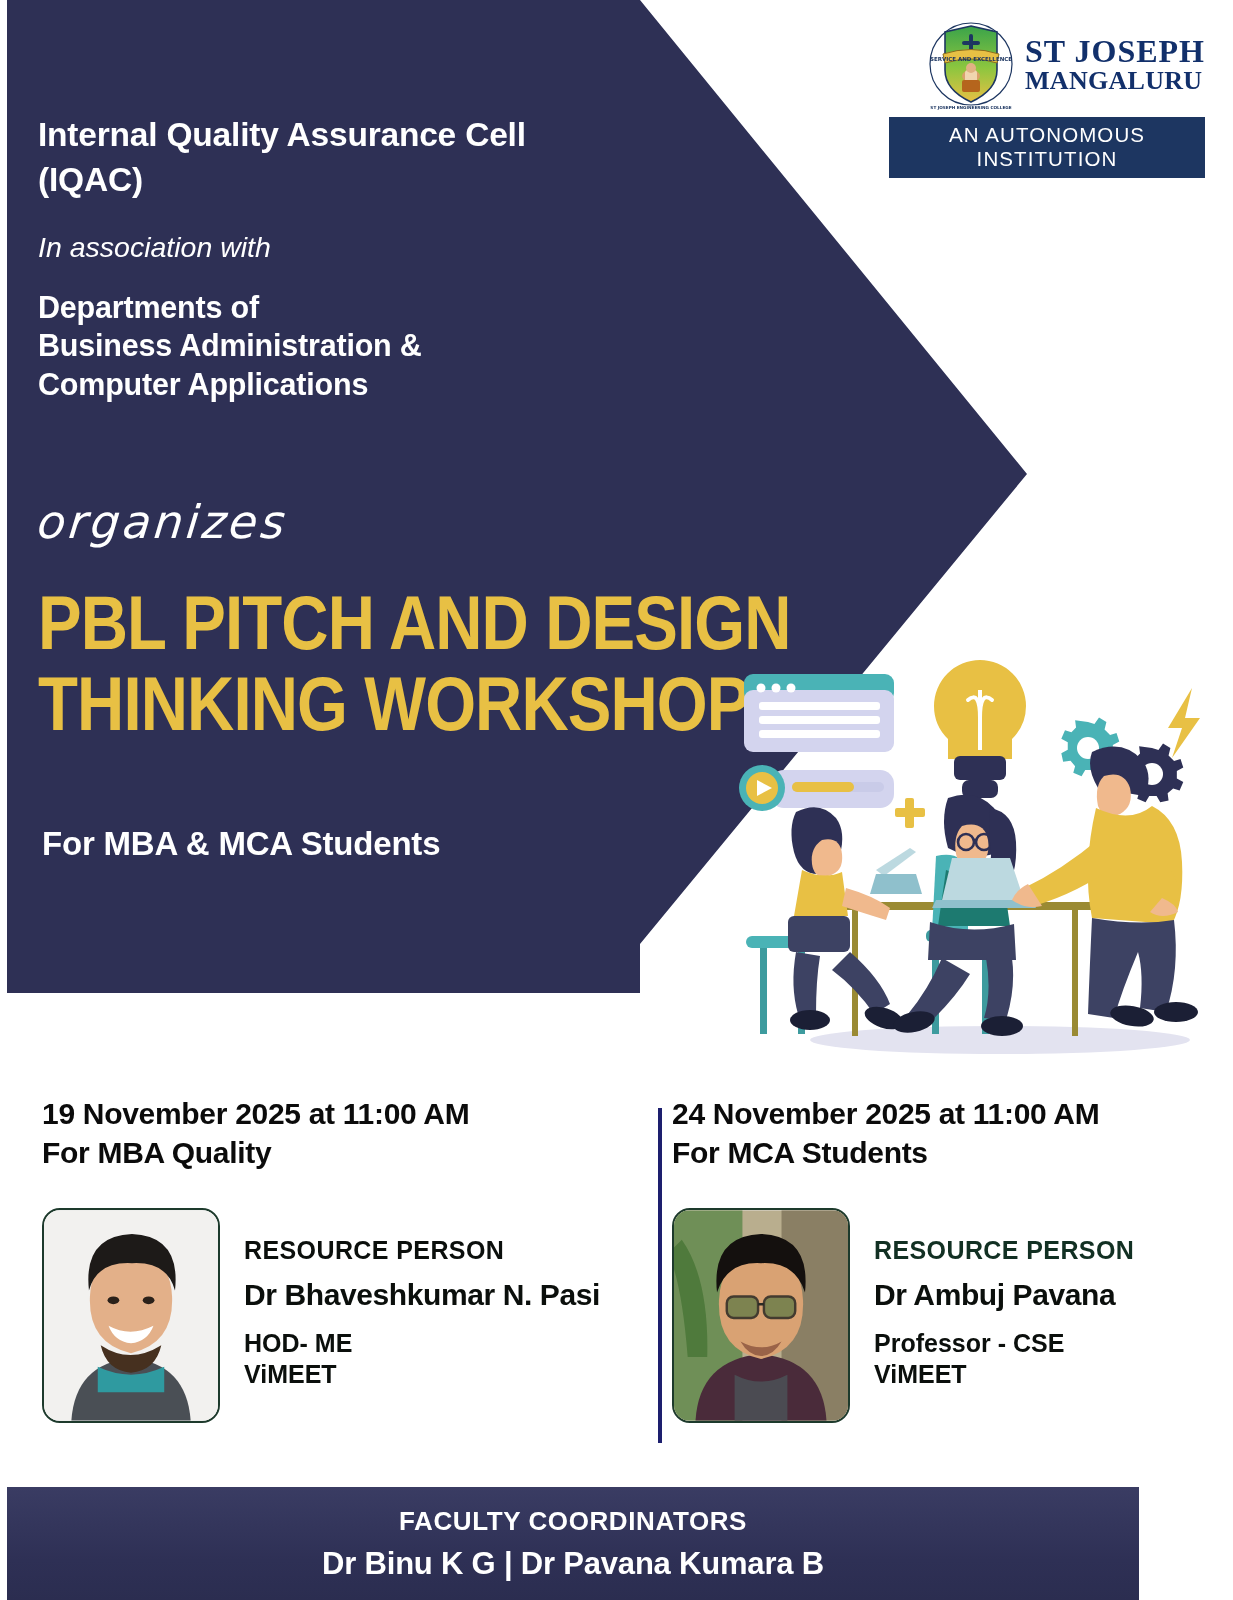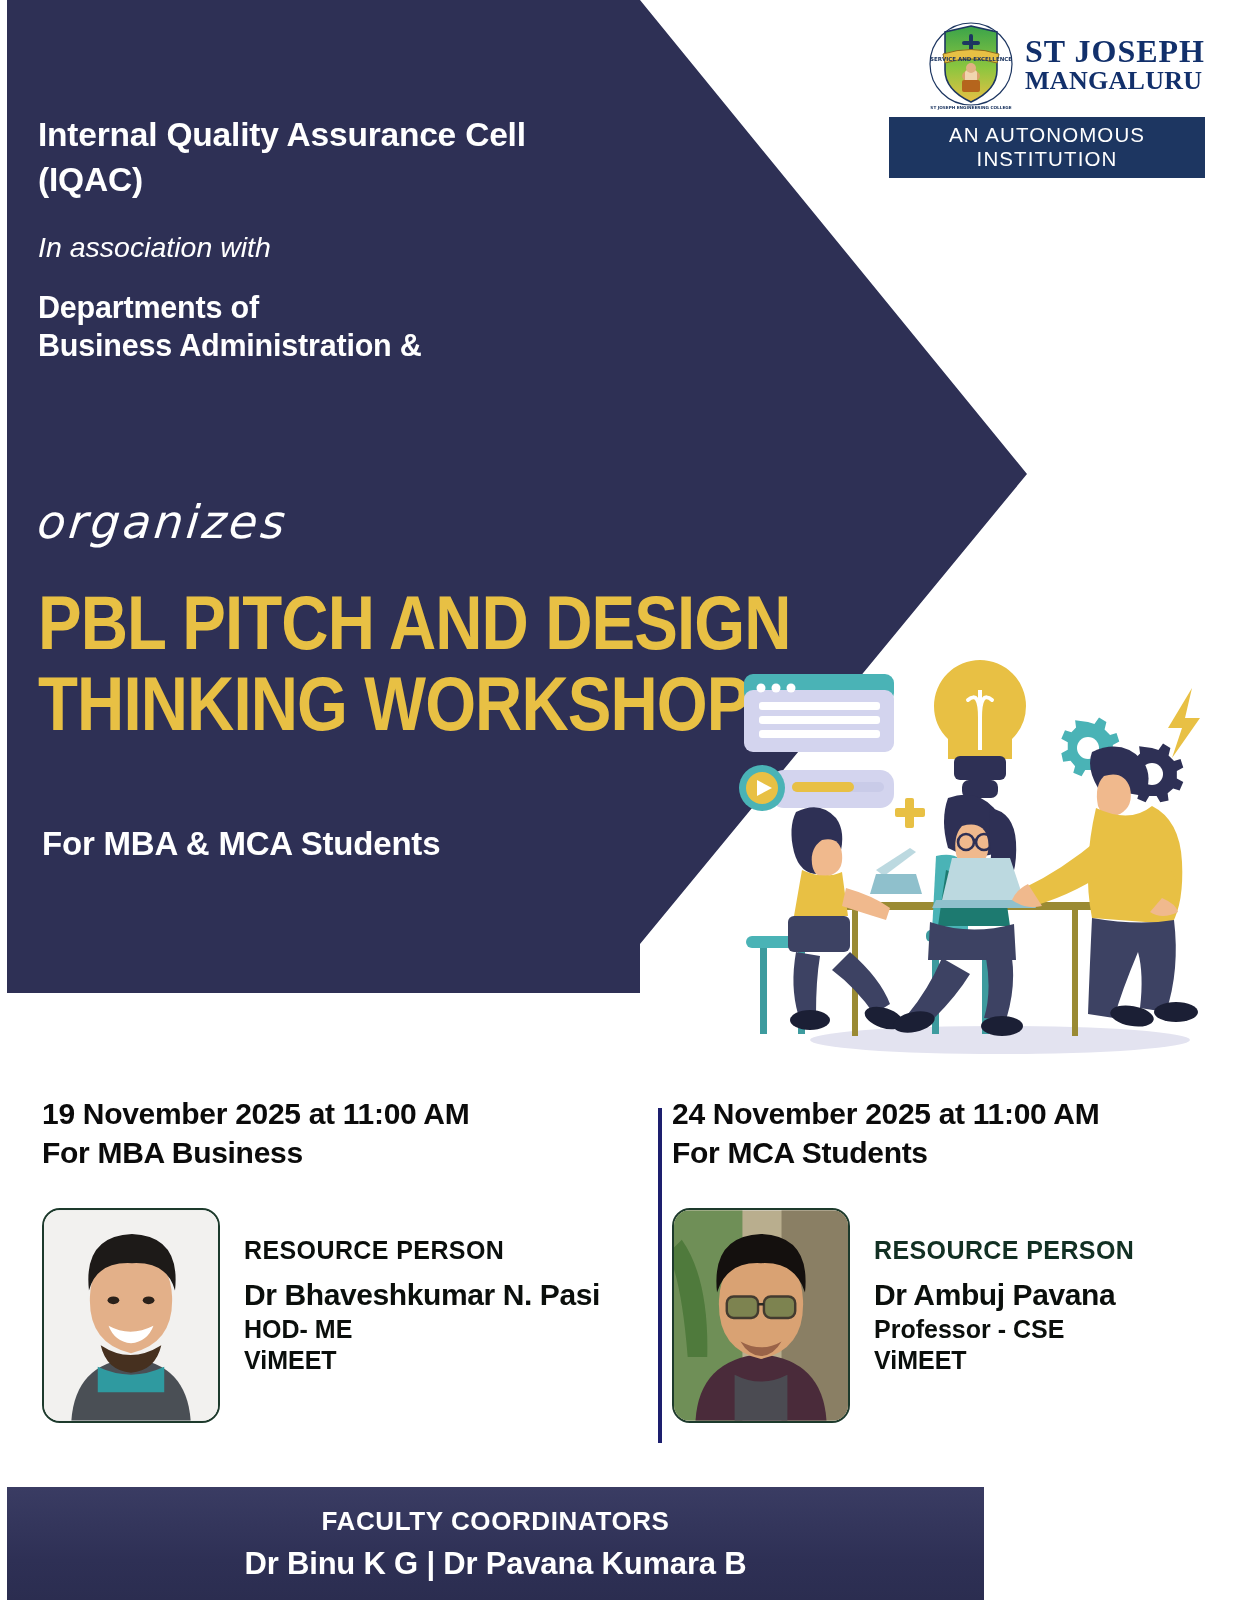--- a/index.html
+++ b/index.html
@@ -77,29 +77,29 @@
   .photo-frame{
     width:178px; height:215px; flex:0 0 178px; border:2px solid #1d3a2c;
     border-radius:18px; overflow:hidden; background:#e9e9ea; position:relative;
   }
   .photo-frame svg{ display:block; width:100%; height:100%; }
   .sess-info{ padding-top:28px; }
   .rp-label{ font-size:25px; font-weight:bold; letter-spacing:0.4px; }
   .rp-label.dark{ color:#0b0f0c; }
   .rp-label.green{ color:#123023; }
   .rp-name{ font-size:30px; font-weight:bold; color:#0b0f0c; margin-top:13px; letter-spacing:-0.4px; white-space:nowrap; }
-  .rp-role{ font-size:25px; font-weight:bold; color:#0b0f0c; line-height:1.24; margin-top:2px; }
+  .rp-role{ font-size:25px; font-weight:bold; color:#0b0f0c; line-height:1.24; margin-top:16px; }
   #session-divider{
     position:absolute; left:658px; top:1108px; width:4px; height:335px;
     background:#1d1f6e; z-index:4;
   }
 
   
   #footer{
-    position:absolute; left:7px; top:1487px; width:977px; height:113px; z-index:3;
+    position:absolute; left:7px; top:1487px; width:1132px; height:113px; z-index:3;
     background:linear-gradient(180deg,#3a3c63 0%, #2e3055 65%, #2b2d50 100%);
     display:flex; flex-direction:column; align-items:center; justify-content:center;
     color:#ffffff;
   }
   #footer-title{ font-size:26px; font-weight:bold; letter-spacing:0.6px; }
   #footer-names{ font-size:31px; font-weight:bold; margin-top:9px; letter-spacing:-0.2px; }
 </style>
 </head>
 <body>
 
@@ -135,20 +135,21 @@
   </div>
   <div id="logo-ribbon">AN AUTONOMOUS INSTITUTION</div>
 </div>
 
 <div id="header-text">
   <div class="h-iqac">Internal Quality Assurance Cell (IQAC)</div>
   <div class="h-assoc">In association with</div>
   <div class="h-depts">
     <span>Departments of</span><br>
     <span>Business Administration &amp;</span><br>
+    <span>Computer Applications</span>
   </div>
 </div>
 
 <div id="organizes">organizes</div>
 
 <div id="main-title">
   <span class="tl">PBL PITCH AND DESIGN</span>
   <span class="tl">THINKING WORKSHOP</span>
 </div>
 
@@ -272,21 +273,21 @@
       <ellipse cx="476" cy="382" rx="22" ry="10" fill="#1b1f35"></ellipse>
     </g>
   </svg>
 </div>
 
 <div id="sessions">
 
   <div class="session left">
     <div class="sess-date">
       <span>19 November 2025 at 11:00 AM</span><br>
-      <span>For MBA Business</span>
+      <span>For MBA Quality</span>
     </div>
     <div class="sess-body">
       <div class="photo-frame">
         <svg viewBox="0 0 178 215" xmlns="http://www.w3.org/2000/svg">
           <rect width="178" height="215" fill="#f2f1ef"></rect>
           <path d="M28 215 q4 -58 61 -64 q57 6 61 64 z" fill="#4a4f55"></path>
           <path d="M55 160 q34 16 68 0 l0 26 l-68 0 z" fill="#2f9aa0"></path>
           <path d="M89 44 q40 0 42 44 q2 48 -42 58 q-44 -10 -42 -58 q2 -44 42 -44 z" fill="#e3b089"></path>
           <path d="M46 82 q-6 -56 44 -58 q50 2 44 58 q-8 -30 -44 -28 q-36 -2 -44 28 z" fill="#1d1a18"></path>
           <path d="M58 138 q30 20 62 0 q-6 26 -31 28 q-25 -2 -31 -28 z" fill="#46301f"></path>

